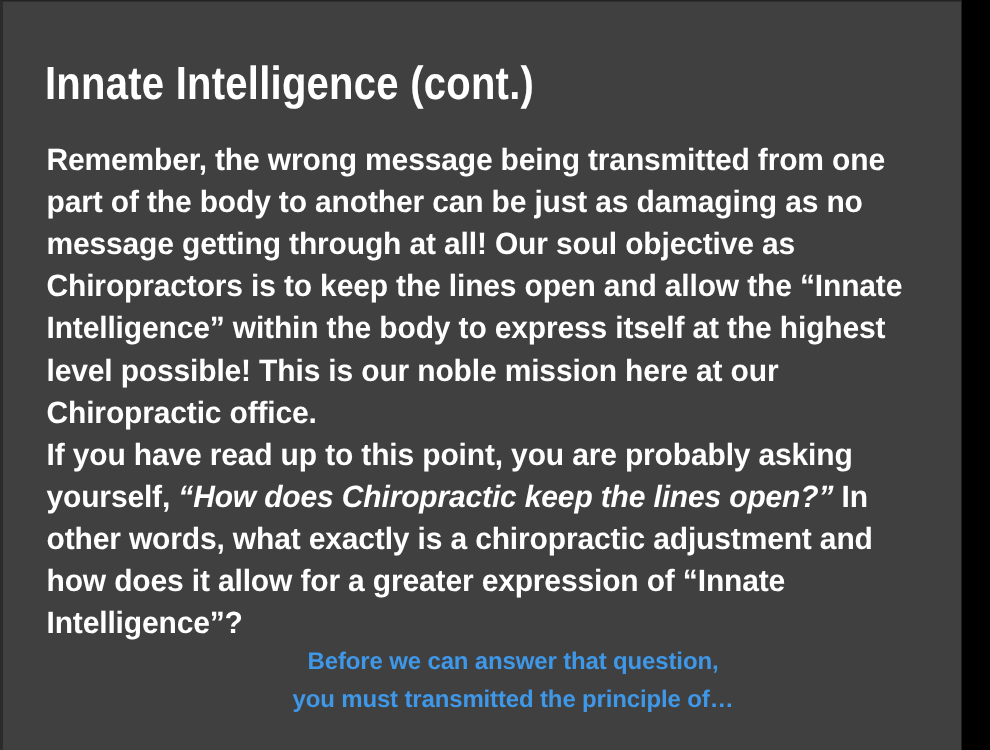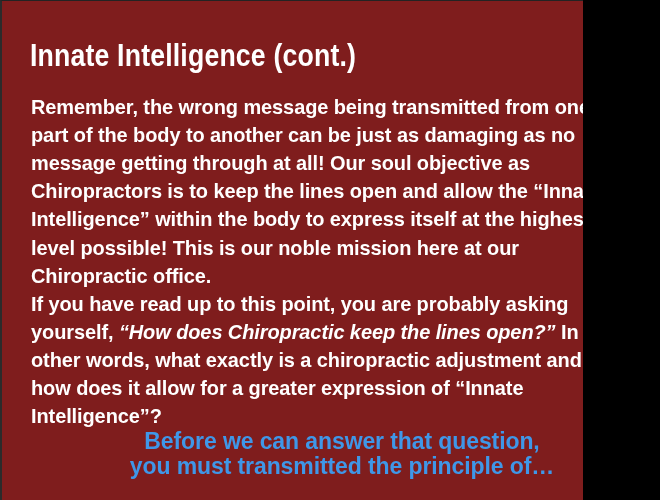--- a/index.html
+++ b/index.html
@@ -5,23 +5,23 @@
   html, body {
     margin: 0;
     padding: 0;
     background: #000000;
   }
   body {
     font-family: "Liberation Sans", sans-serif;
   }
   .slide {
     position: relative;
-    width: 583px;
+    width: 641px;
     height: 500px;
-    background: #7f1d1d;
+    background: #404040;
     box-sizing: border-box;
     border-left: 2px solid #2b2b2b;
     border-top: 1px solid #232323;
     overflow: hidden;
   }
 
   
   .slide-title {
     position: absolute;
     left: 28px;
@@ -63,21 +63,21 @@
   
   .callout {
     position: absolute;
     left: 30px;
     top: 428px;
     width: 620px;
     text-align: center;
     color: #3f97e8;
     font-family: "Liberation Sans", sans-serif;
     font-weight: bold;
-    font-size: 23px;
+    font-size: 16px;
     line-height: 25px;
     letter-spacing: -0.1px;
   }
   .callout .callout-line {
     display: block;
   }
 </style>
 </head>
 <body>
 

